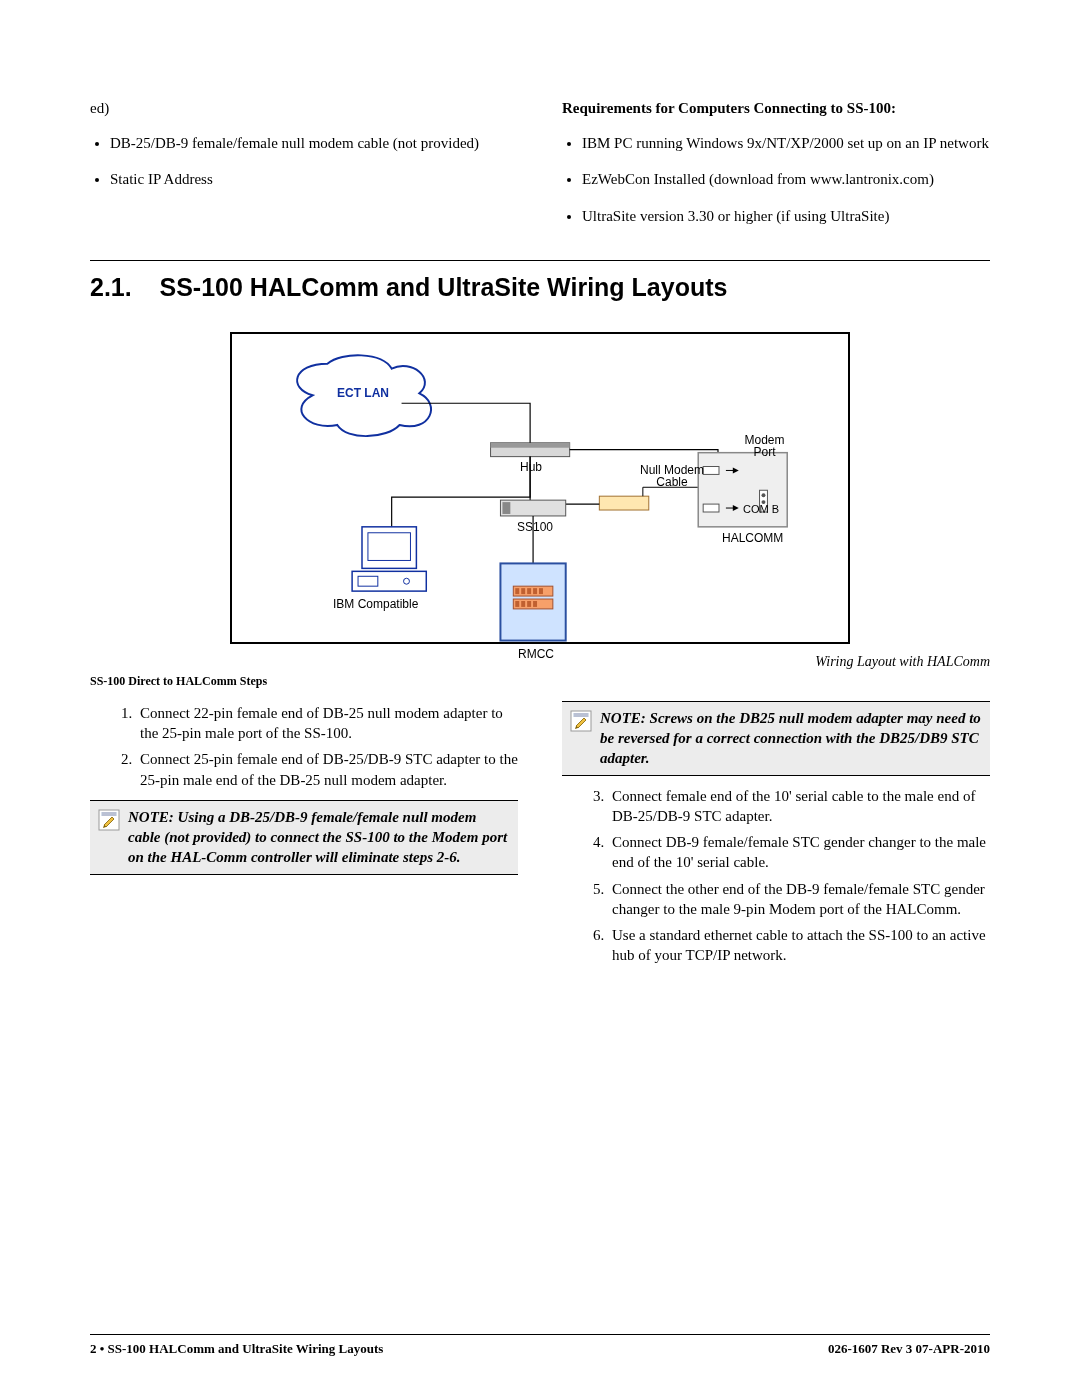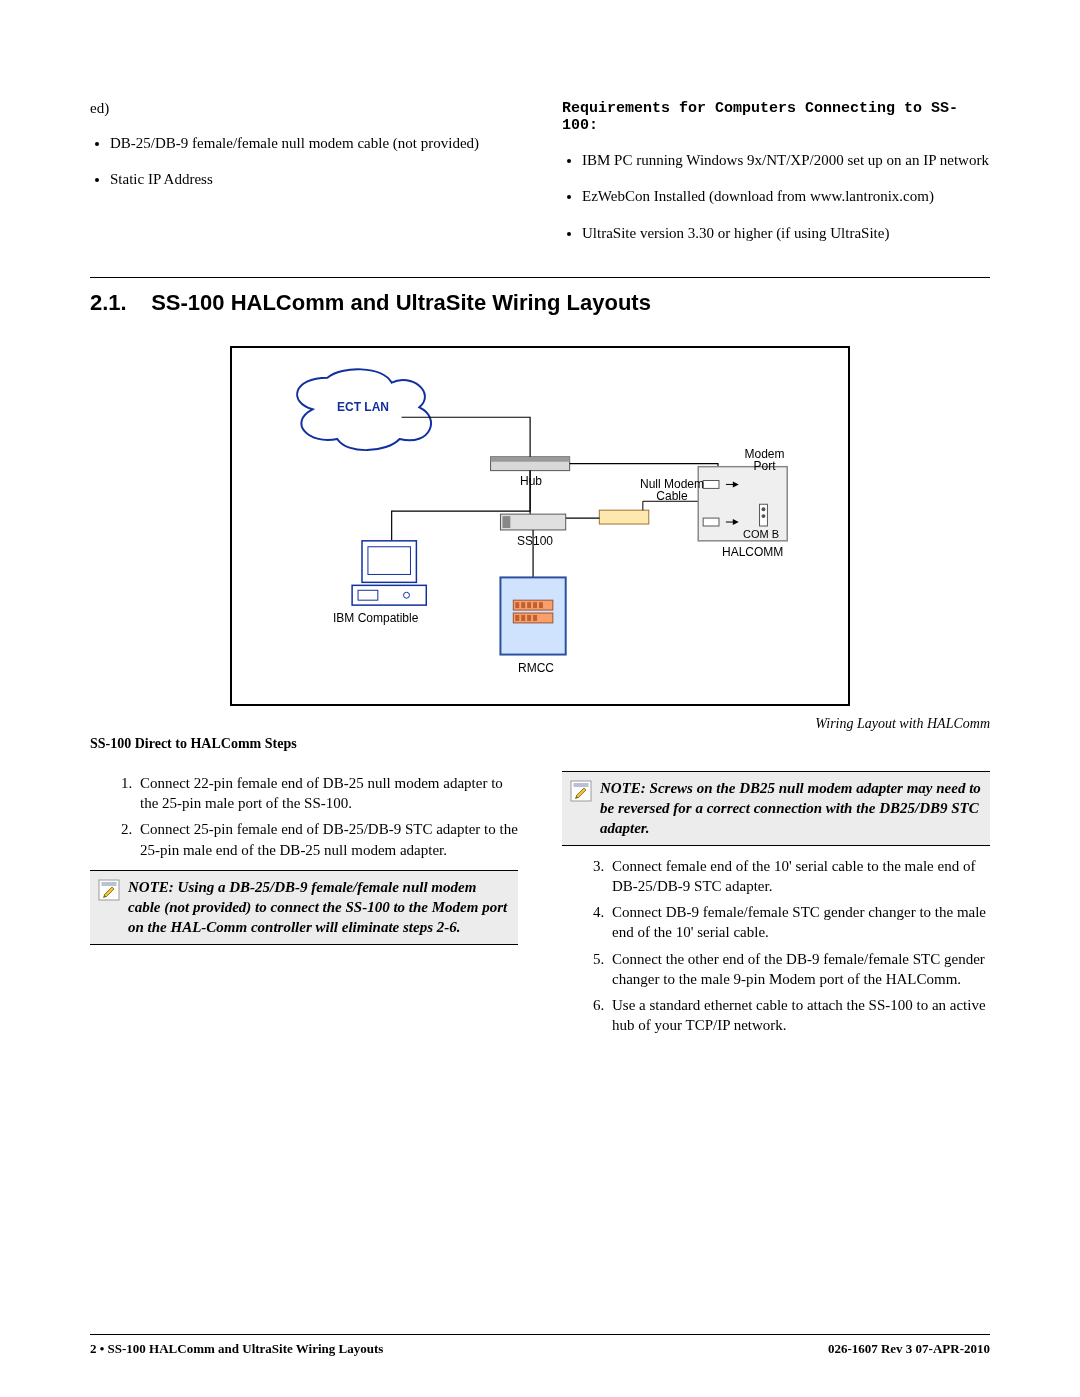--- a/index.html
+++ b/index.html
@@ -29,60 +29,60 @@
     list-style: disc;
     padding-left: 20px;
     margin: 0;
   }
   ul.bullets li {
     margin: 16px 0;
     line-height: 1.35;
   }
   .req-heading {
     font-weight: bold;
-    font-family: Liberation Mono, monospace;
+    font-family: Liberation Serif, serif;
     margin-bottom: 13px;
   }
   hr.section-rule {
     border: none;
     border-top: 1.5px solid #000;
     margin: 18px 0 12px 0;
   }
   h2.section-title {
     font-family: Verdana, Arial, sans-serif;
     font-weight: bold;
-    font-size: 22px;
+    font-size: 25px;
     margin: 6px 0 12px 0;
   }
   .figure-wrap {
     text-align: center;
     margin: 30px 0 2px 0;
   }
   .figure-box {
     display: inline-block;
     width: 620px;
-    height: 360px;
+    height: 312px;
     border: 2px solid #000;
     box-sizing: border-box;
     position: relative;
     background: #fff;
     font-family: Arial, sans-serif;
   }
   .figure-caption {
     font-style: italic;
     text-align: right;
     font-family: "Times New Roman", Times, serif;
     margin: 6px 0 4px 0;
     font-size: 14px;
   }
   h3.sub-title {
     font-family: "Times New Roman", Times, serif;
     font-weight: bold;
-    font-size: 14px;
-    margin: 2px 0 15px 0;
+    font-size: 12px;
+    margin: 2px 0 8px 0;
   }
   ol.steps {
     padding-left: 46px;
     margin: 4px 0;
   }
   ol.steps li {
     margin: 6px 0;
     line-height: 1.35;
     padding-left: 4px;
   }
@@ -221,21 +221,21 @@
         <rect x="291" y="270" width="4" height="6" fill="#c06030"></rect>
         <rect x="297" y="270" width="4" height="6" fill="#c06030"></rect>
         <rect x="303" y="270" width="4" height="6" fill="#c06030"></rect>
       </svg>
       
       <div class="dlabel bold" style="left:105px;top:52px;color:#1030a0;">ECT LAN</div>
       <div class="dlabel" style="left:288px;top:126px;">Hub</div>
       <div class="dlabel" style="left:505px;top:100px;text-align:center;width:55px;white-space:normal;line-height:1;">Modem Port</div>
       <div class="dlabel" style="left:400px;top:130px;text-align:center;width:80px;white-space:normal;line-height:1.05;">Null Modem Cable</div>
       <div class="dlabel" style="left:285px;top:186px;">SS100</div>
-      <div class="dlabel" style="left:511px;top:180px;font-size:11px;">COM B</div>
+      <div class="dlabel" style="left:511px;top:169px;font-size:11px;">COM B</div>
       <div class="dlabel" style="left:490px;top:197px;">HALCOMM</div>
       <div class="dlabel" style="left:101px;top:263px;text-align:center;">IBM Compatible</div>
       <div class="dlabel" style="left:286px;top:313px;">RMCC</div>
     </div>
   </div>
   <div class="figure-caption">Wiring Layout with HALComm</div>
 
   <h3 class="sub-title">SS-100 Direct to HALComm Steps</h3>
 
   <div class="two-col">

